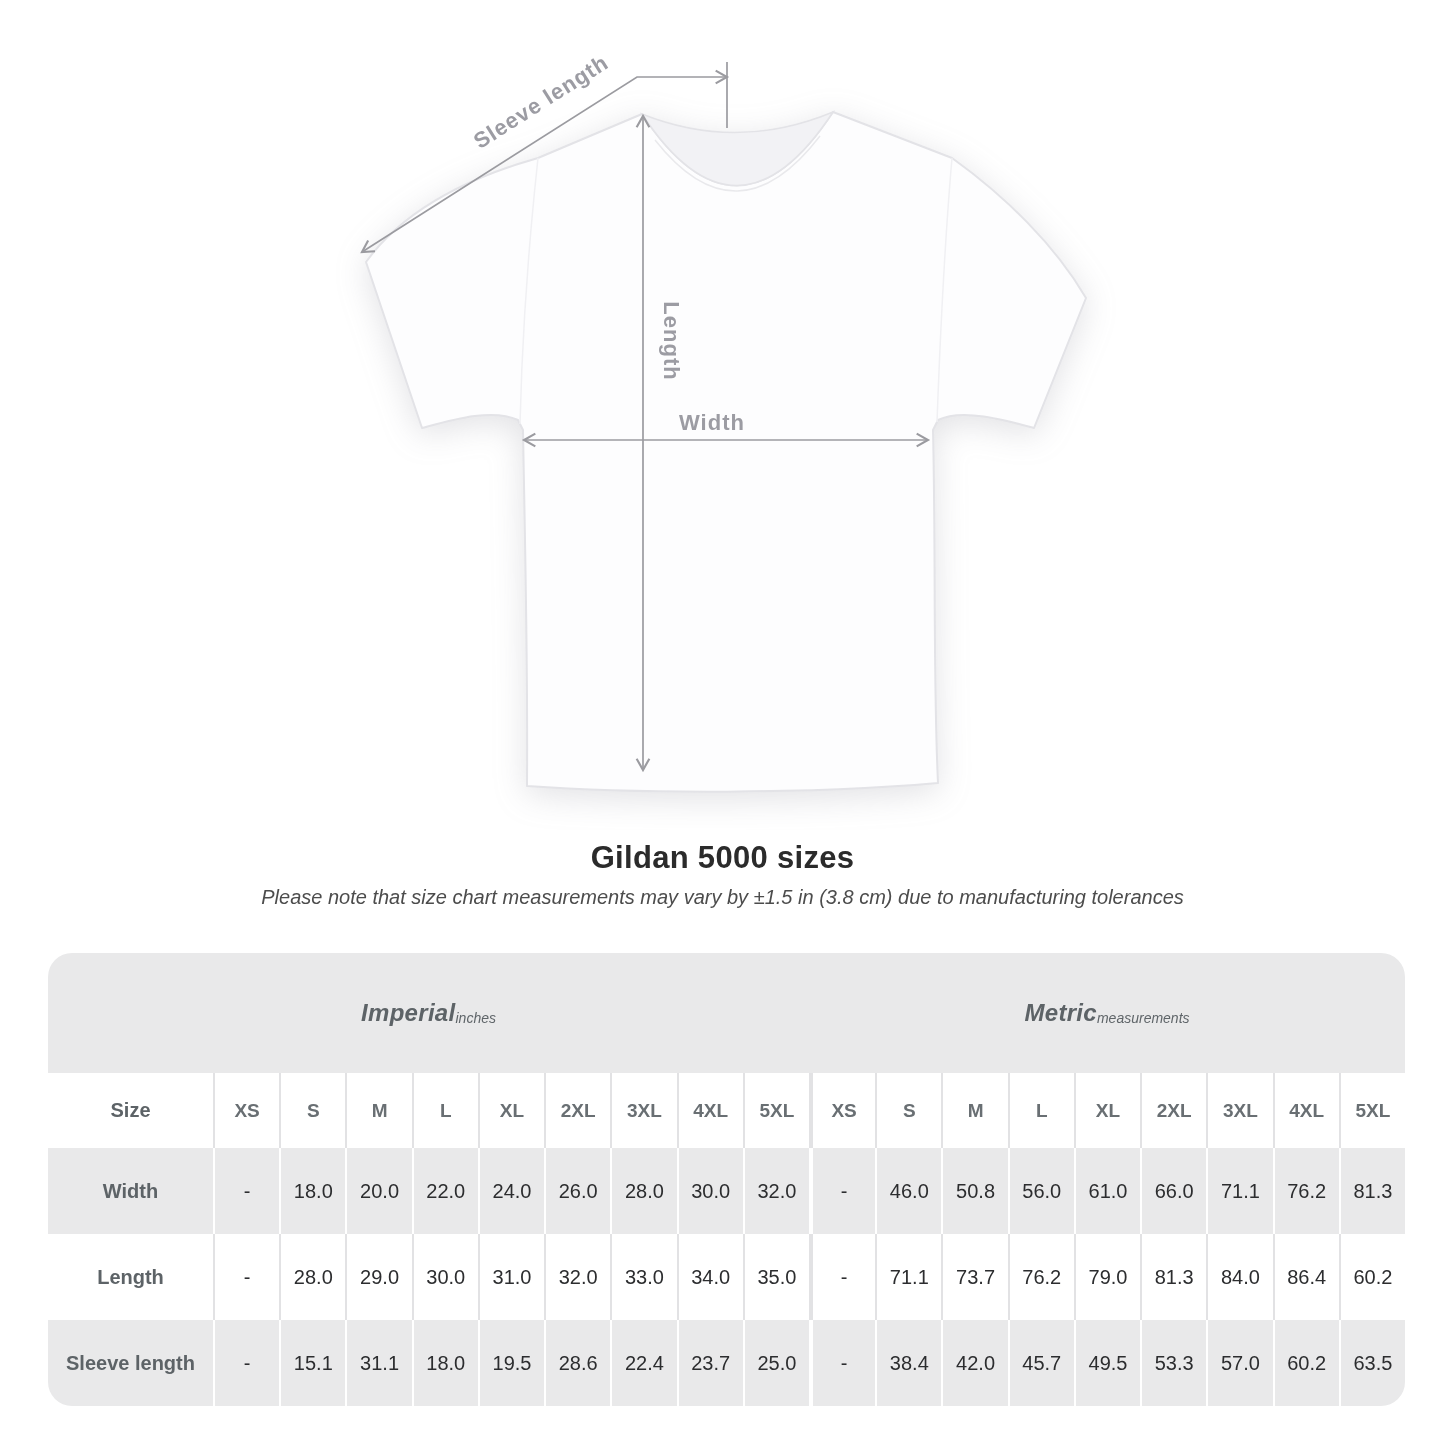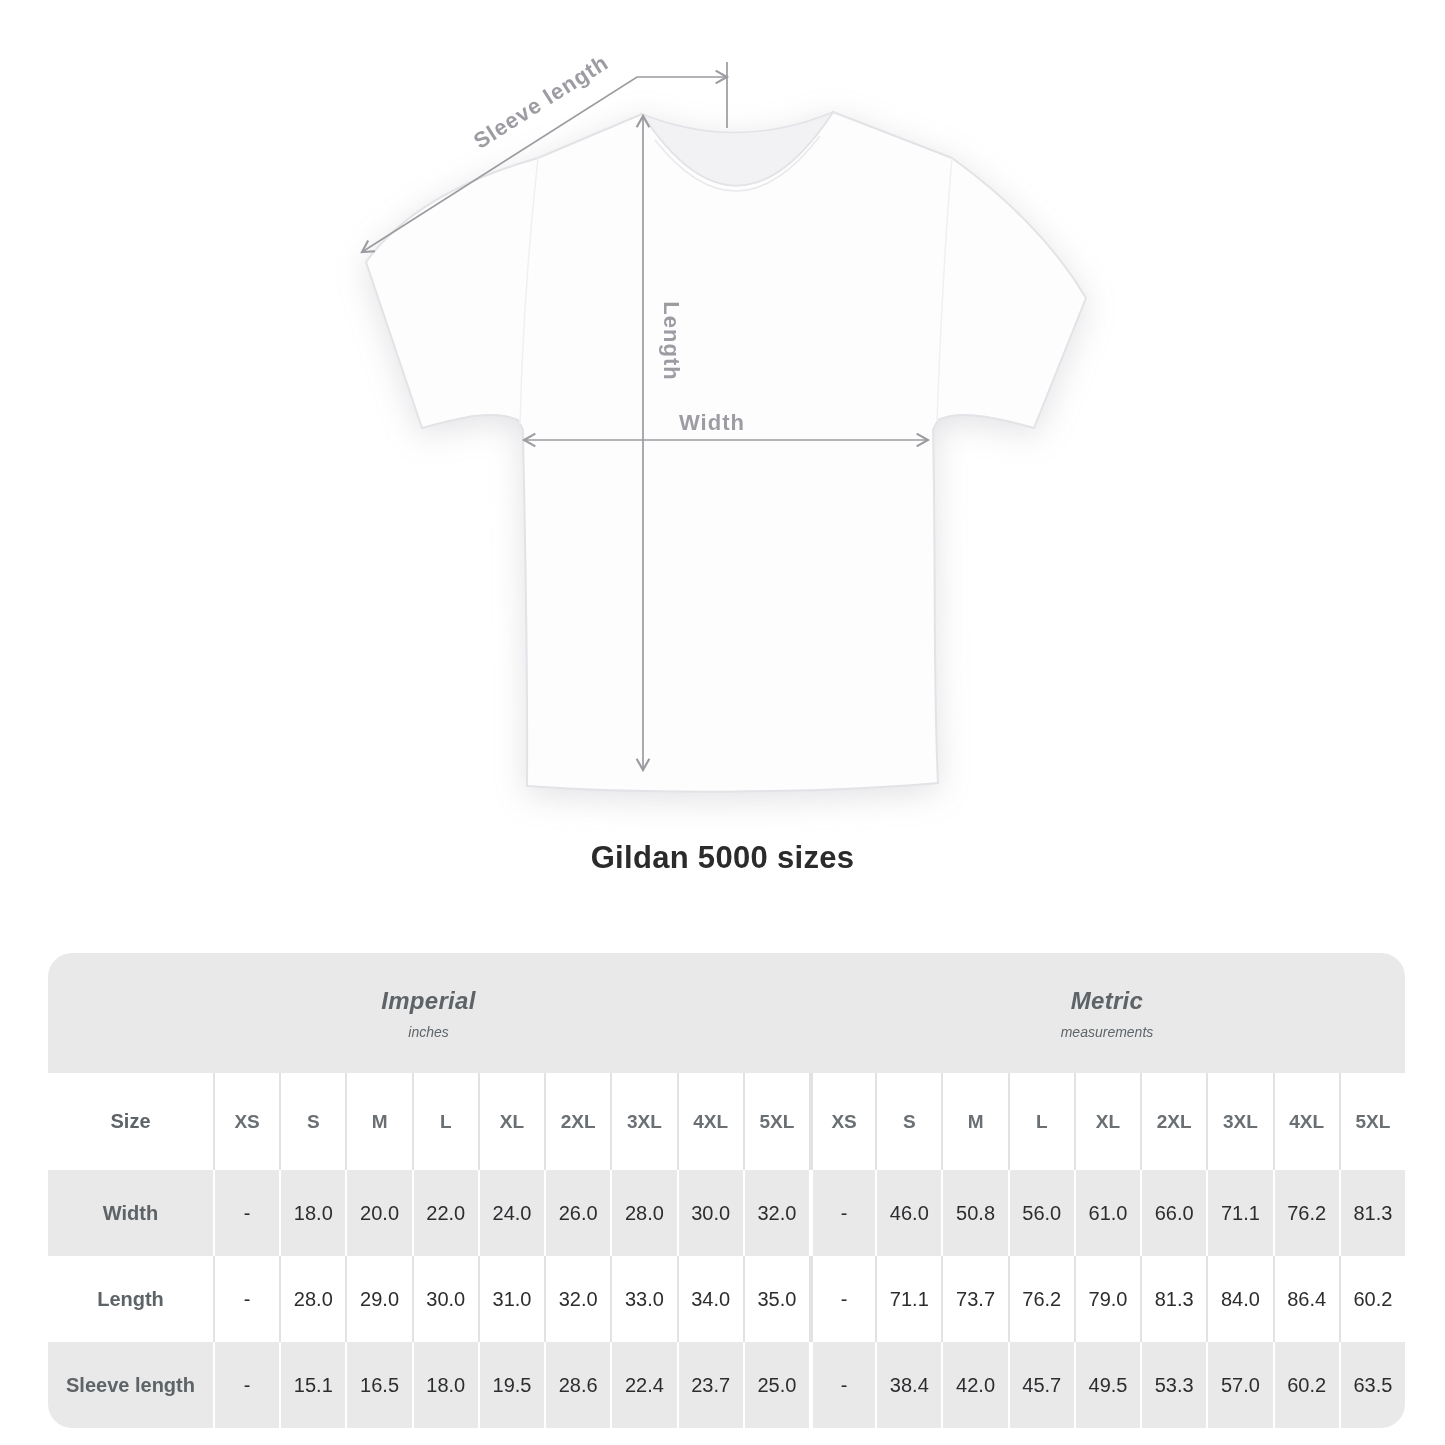--- a/index.html
+++ b/index.html
@@ -19,30 +19,30 @@
   .heading p{
     margin:10px 0 0 0;font-size:20px;font-style:italic;color:#4c4c4c;
   }
   
   .table-card{
     position:absolute;left:48px;top:953px;width:1357px;
     border-radius:24px;overflow:hidden;background:#ffffff;
   }
   .grid{display:grid;grid-template-columns:165px repeat(18,1fr);}
   .band{background:#e9e9ea;height:120px;}
-  .band-half{display:flex;flex-direction:column;align-items:center;justify-content:center;}
+  .band-half{display:flex;flex-direction:row;align-items:center;justify-content:center;}
   .band-half.imperial{grid-column:1 / span 10;}
   .band-half.metric{grid-column:11 / span 9;}
   .band-title{font-size:24px;font-weight:bold;font-style:italic;color:#5d6367;letter-spacing:.3px;}
   .band-unit{font-size:14px;font-style:italic;color:#5f6569;margin-top:9px;}
   .cell{
     display:flex;align-items:center;justify-content:center;
     font-size:20px;color:#2c2d2f;
   }
-  .row-header .cell{height:97px;font-weight:bold;font-size:19px;color:#696f73;}
+  .row-header .cell{height:75px;font-weight:bold;font-size:19px;color:#696f73;}
   .row-data .cell{height:86px;}
   .cell.label{font-weight:bold;font-size:20px;color:#5d6367;}
   
   .row-header .cell.sep{border-left:2px solid #e2e2e4;}
   .row-plain  .cell.sep{border-left:2px solid #e2e2e4;}
   .row-stripe .cell{background:#e9e9ea;}
   .row-stripe .cell.sep{border-left:2px solid #ffffff;}
   .row-header .cell.sect{border-left:4px solid #e2e2e4;}
   .row-plain  .cell.sect{border-left:4px solid #e2e2e4;}
   .row-stripe .cell.sect{border-left:4px solid #ffffff;}
@@ -90,20 +90,21 @@
     </g>
 
     <text x="545" y="108" transform="rotate(-32.5 545 108)" text-anchor="middle" font-size="22" font-weight="bold" fill="#9c9ca3" letter-spacing="1">Sleeve length</text>
     <text x="664" y="341" transform="rotate(90 664 341)" text-anchor="middle" font-size="22" font-weight="bold" fill="#9c9ca3" letter-spacing="1">Length</text>
     <text x="712" y="430" text-anchor="middle" font-size="22" font-weight="bold" fill="#9c9ca3" letter-spacing="1">Width</text>
   </svg>
 </div>
 
 <div class="heading">
   <h1>Gildan 5000 sizes</h1>
+  <p>Please note that size chart measurements may vary by ±1.5 in (3.8 cm) due to manufacturing tolerances</p>
 </div>
 
 <div class="table-card">
 
   <div class="grid band">
     <div class="band-half imperial">
       <div class="band-title">Imperial</div>
       <div class="band-unit">inches</div>
     </div>
     <div class="band-half metric">
@@ -173,21 +174,21 @@
         <div class="cell sep">79.0</div>
         <div class="cell sep">81.3</div>
         <div class="cell sep">84.0</div>
         <div class="cell sep">86.4</div>
         <div class="cell sep">60.2</div>
       </div>
       <div class="grid row-data row-stripe">
         <div class="cell label">Sleeve length</div>
         <div class="cell sep">-</div>
         <div class="cell sep">15.1</div>
-        <div class="cell sep">16.5</div>
+        <div class="cell sep">31.1</div>
         <div class="cell sep">18.0</div>
         <div class="cell sep">19.5</div>
         <div class="cell sep">28.6</div>
         <div class="cell sep">22.4</div>
         <div class="cell sep">23.7</div>
         <div class="cell sep">25.0</div>
         <div class="cell sect">-</div>
         <div class="cell sep">38.4</div>
         <div class="cell sep">42.0</div>
         <div class="cell sep">45.7</div>

